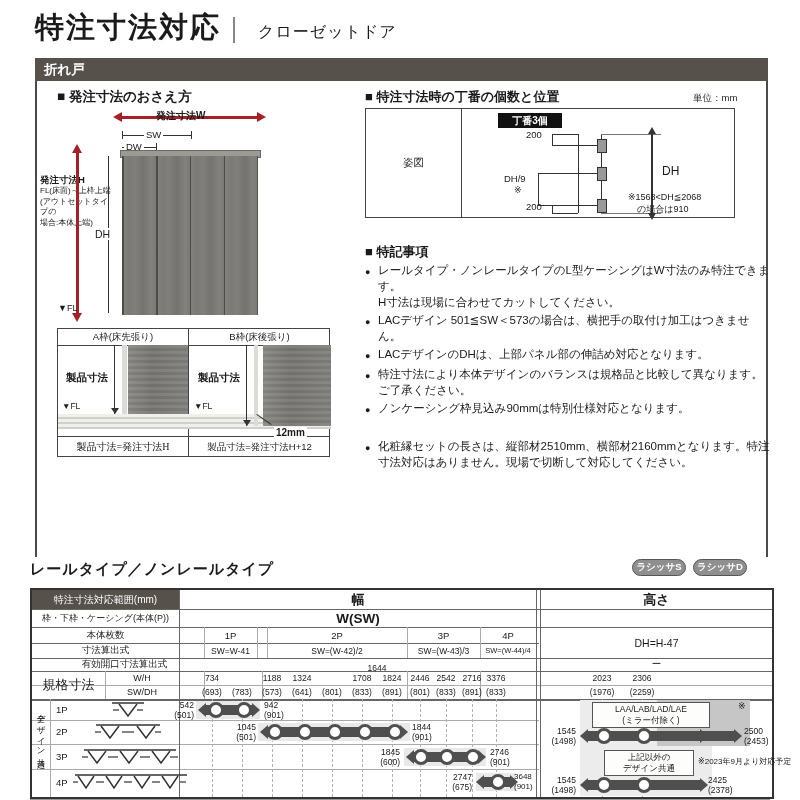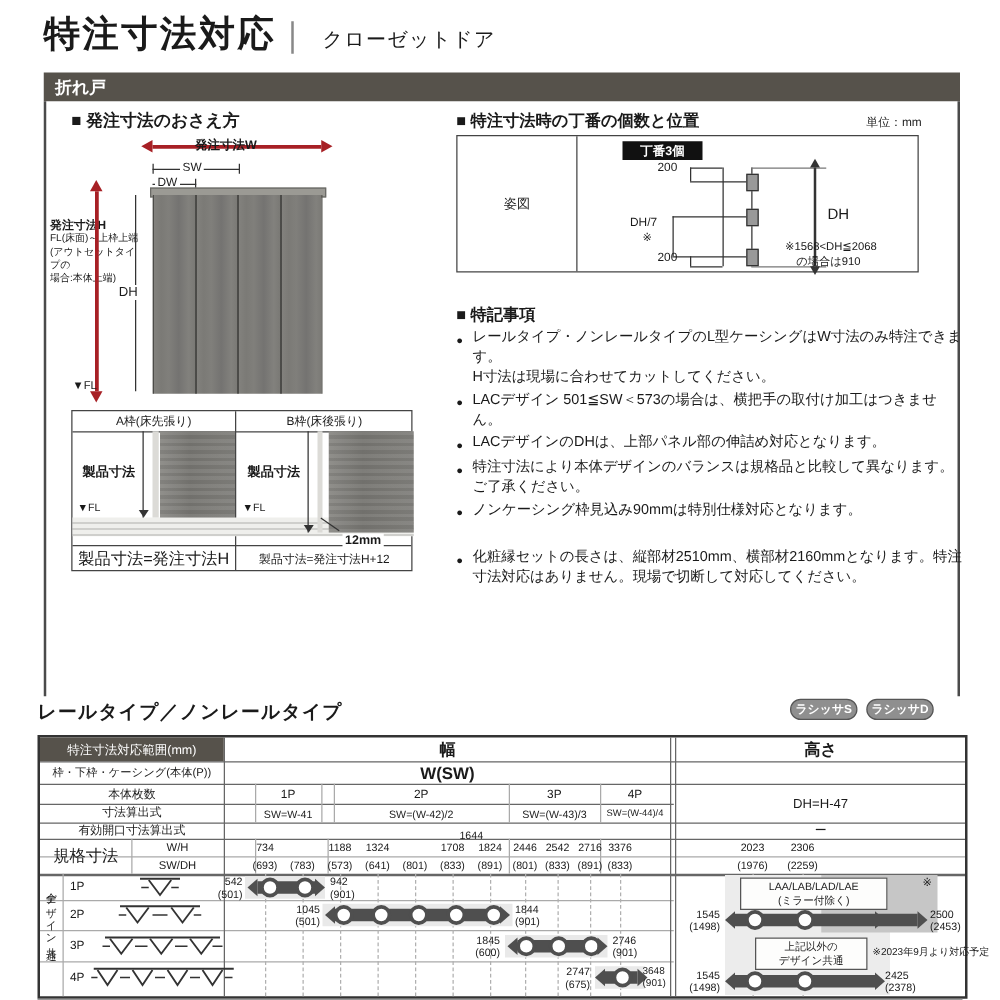--- a/index.html
+++ b/index.html
@@ -106,21 +106,21 @@
     <div class="abs" style="left:196px;top:16px;width:4px;height:81px;background:#dcdbd7;"></div>
     <div class="abs wood2" style="left:205px;top:16px;width:68px;height:81px;z-index:2;"></div>
     <div class="vline" style="left:188px;top:16px;height:81px;width:1px;z-index:3;"></div>
     <div class="abs" style="left:185px;top:91px;width:0;height:0;border-left:4px solid transparent;border-right:4px solid transparent;border-top:6px solid #333;z-index:3;"></div>
     <div class="abs" style="left:140px;top:42px;font-size:10.5px;font-weight:600;">製品寸法</div>
     <div class="abs" style="left:136px;top:72px;font-size:8.5px;">▼FL</div>
     <div class="abs" style="left:197px;top:90px;width:18px;height:1px;background:#333;transform:rotate(35deg);z-index:4;"></div>
     <div class="abs" style="left:216px;top:98px;font-size:10px;font-weight:600;z-index:4;background:#fff;padding:0 2px;">12mm</div>
 
     <div class="abs" style="left:0;top:107px;width:100%;height:0;border-top:1px solid #444;"></div>
-    <div class="cell" style="left:0;top:107px;width:130px;height:22px;font-size:13px;">製品寸法=発注寸法H</div>
+    <div class="cell" style="left:0;top:107px;width:130px;height:22px;font-size:10px;font-family:Liberation Serif, serif;">製品寸法=発注寸法H</div>
     <div class="cell" style="left:130px;top:107px;width:143px;height:22px;font-size:9.5px;">製品寸法=発注寸法H+12</div>
   </div>
 
   <div class="abs" style="left:365px;top:88px;font-size:13px;font-weight:bold;">■ 特注寸法時の丁番の個数と位置</div>
   <div class="abs" style="left:693px;top:92px;font-size:9.5px;">単位：mm</div>
 
   <div class="abs" style="left:365px;top:108px;width:370px;height:110px;border:1.5px solid #444;box-sizing:border-box;">
     <div class="abs" style="left:95px;top:0;width:1.2px;height:100%;background:#444;"></div>
     <div class="cell" style="left:0;top:0;width:95px;height:100%;font-size:10.5px;">姿図</div>
     <div class="cell" style="left:132px;top:4px;width:64px;height:15px;background:#111;color:#fff;font-size:10px;font-weight:bold;">丁番3個</div>
@@ -132,21 +132,21 @@
     <div class="abs" style="left:231px;top:58px;width:8px;height:12px;background:#999;border:1px solid #333;"></div>
     <div class="abs" style="left:231px;top:90px;width:8px;height:12px;background:#999;border:1px solid #333;"></div>
 
     <div class="hline" style="left:186px;top:25px;width:26px;"></div>
     <div class="hline" style="left:186px;top:36px;width:45px;"></div>
     <div class="vline" style="left:186px;top:25px;height:11px;"></div>
     <div class="abs" style="left:160px;top:20px;font-size:9.5px;">200</div>
 
     <div class="vline" style="left:172px;top:64px;height:32px;"></div>
     <div class="hline" style="left:172px;top:64px;width:59px;"></div>
-    <div class="abs" style="left:138px;top:64px;font-size:9.5px;">DH/7</div>
+    <div class="abs" style="left:138px;top:64px;font-size:9.5px;">DH/9</div>
     <div class="abs" style="left:148px;top:76px;font-size:9px;">※</div>
 
     <div class="hline" style="left:172px;top:96px;width:59px;"></div>
     <div class="hline" style="left:186px;top:104px;width:26px;"></div>
     <div class="vline" style="left:186px;top:96px;height:8px;"></div>
     <div class="abs" style="left:160px;top:92px;font-size:9.5px;">200</div>
 
     <div class="hline" style="left:235px;top:25px;width:60px;height:1px;background:#777;"></div>
     <div class="hline" style="left:235px;top:104px;width:60px;height:1px;background:#777;"></div>
     <div class="barrow-v" style="left:285px;top:25px;height:79px;"></div>
@@ -232,21 +232,21 @@
     <div class="cell" style="left:375px;top:37px;width:73px;height:16px;font-size:9.5px;">3P</div>
     <div class="cell" style="left:448px;top:37px;width:56px;height:16px;font-size:9.5px;">4P</div>
     <div class="cell" style="left:509px;top:37px;width:231px;height:31px;font-size:10.5px;">DH=H-47</div>
 
     <div class="cell" style="left:0;top:53px;width:147px;height:15px;font-size:9.5px;">寸法算出式</div>
     <div class="cell" style="left:172px;top:53px;width:53px;height:15px;font-size:8.5px;">SW=W-41</div>
     <div class="cell" style="left:235px;top:53px;width:140px;height:15px;font-size:8.5px;">SW=(W-42)/2</div>
     <div class="cell" style="left:375px;top:53px;width:73px;height:15px;font-size:8.5px;">SW=(W-43)/3</div>
     <div class="cell" style="left:448px;top:53px;width:56px;height:15px;font-size:7.5px;">SW=(W-44)/4</div>
 
-    <div class="cell" style="left:0;top:68px;width:147px;height:13px;font-size:9.5px;">有効開口寸法算出式</div>
+    <div class="cell" style="left:0;top:68px;width:147px;height:13px;font-size:9.5px;padding-left:19px;">有効開口寸法算出式</div>
     <div class="cell" style="left:509px;top:68px;width:231px;height:13px;font-size:9.5px;">ー</div>
 
     <div class="cell" style="left:0;top:81px;width:73px;height:28px;font-size:13px;">規格寸法</div>
     <div class="cell" style="left:73px;top:81px;width:74px;height:14px;font-size:9px;">W/H</div>
     <div class="cell" style="left:73px;top:95px;width:74px;height:14px;font-size:9px;">SW/DH</div>
 
     <div class="cell" style="left:166px;top:81px;width:28px;height:14px;font-size:8.5px;">734</div>
     <div class="cell" style="left:196px;top:81px;width:28px;height:14px;font-size:8.5px;margin-top:28px;">824</div>
     <div class="cell" style="left:226px;top:81px;width:28px;height:14px;font-size:8.5px;">1188</div>
     <div class="cell" style="left:256px;top:81px;width:28px;height:14px;font-size:8.5px;">1324</div>

